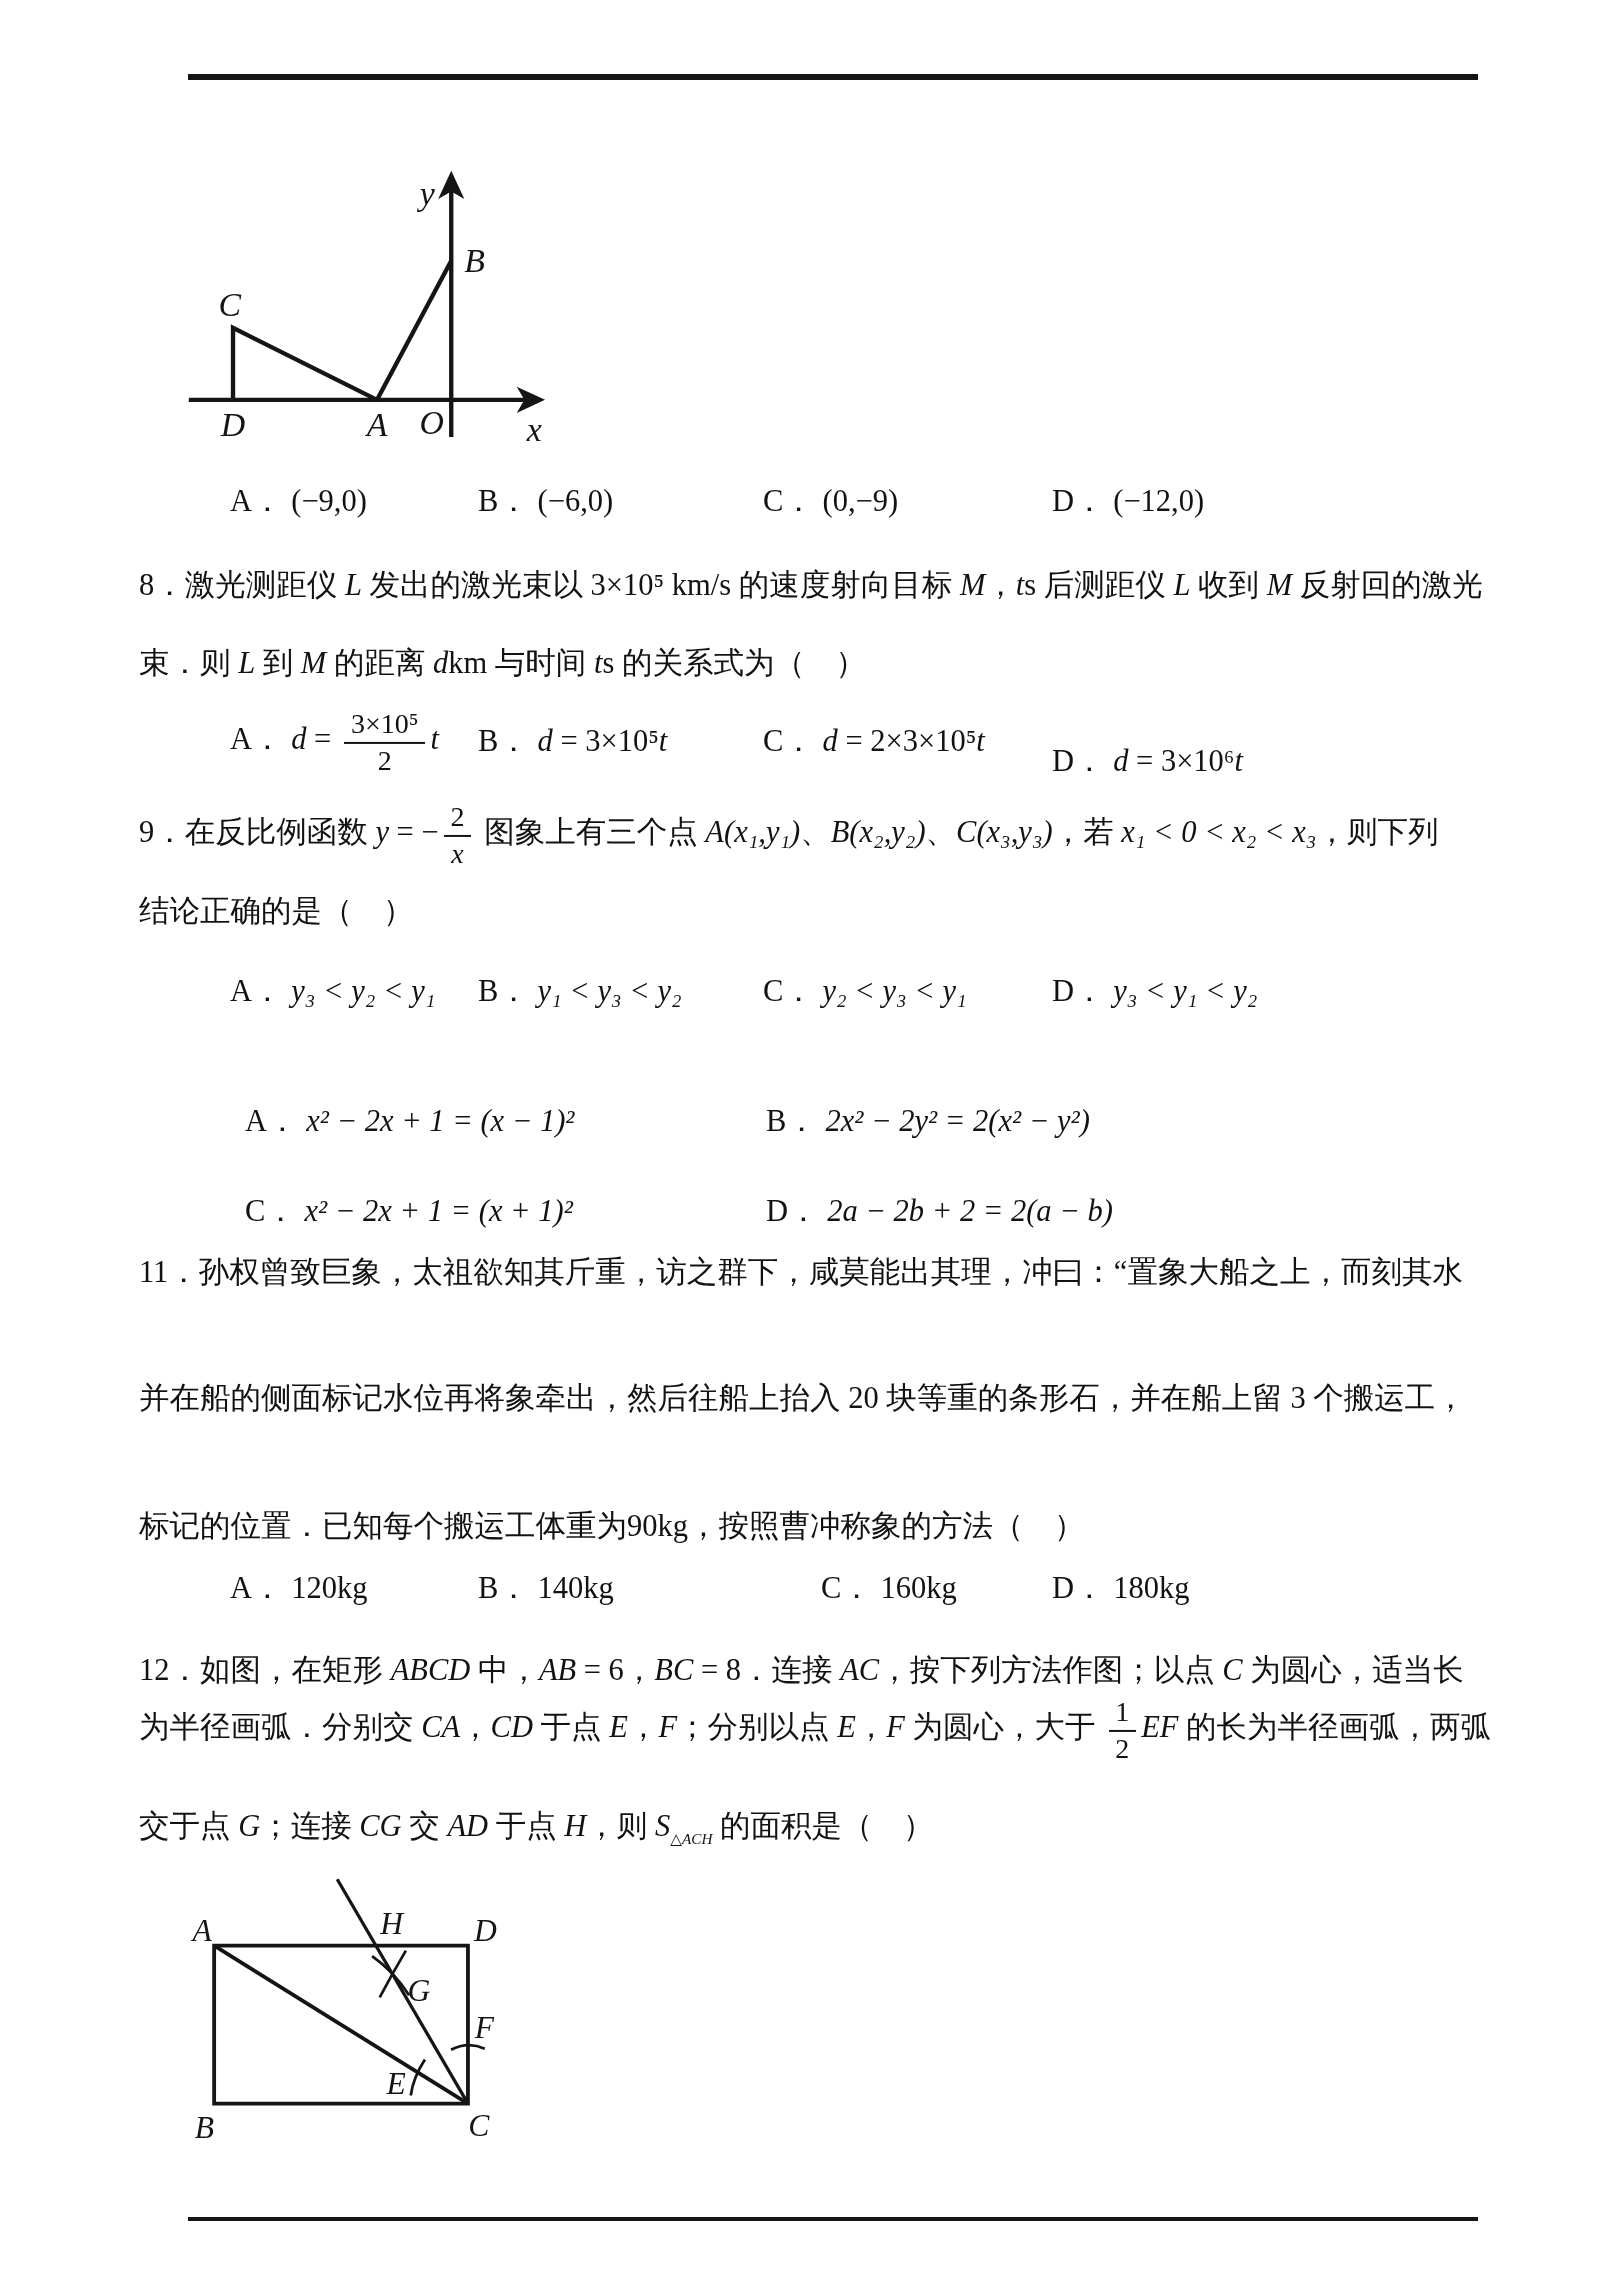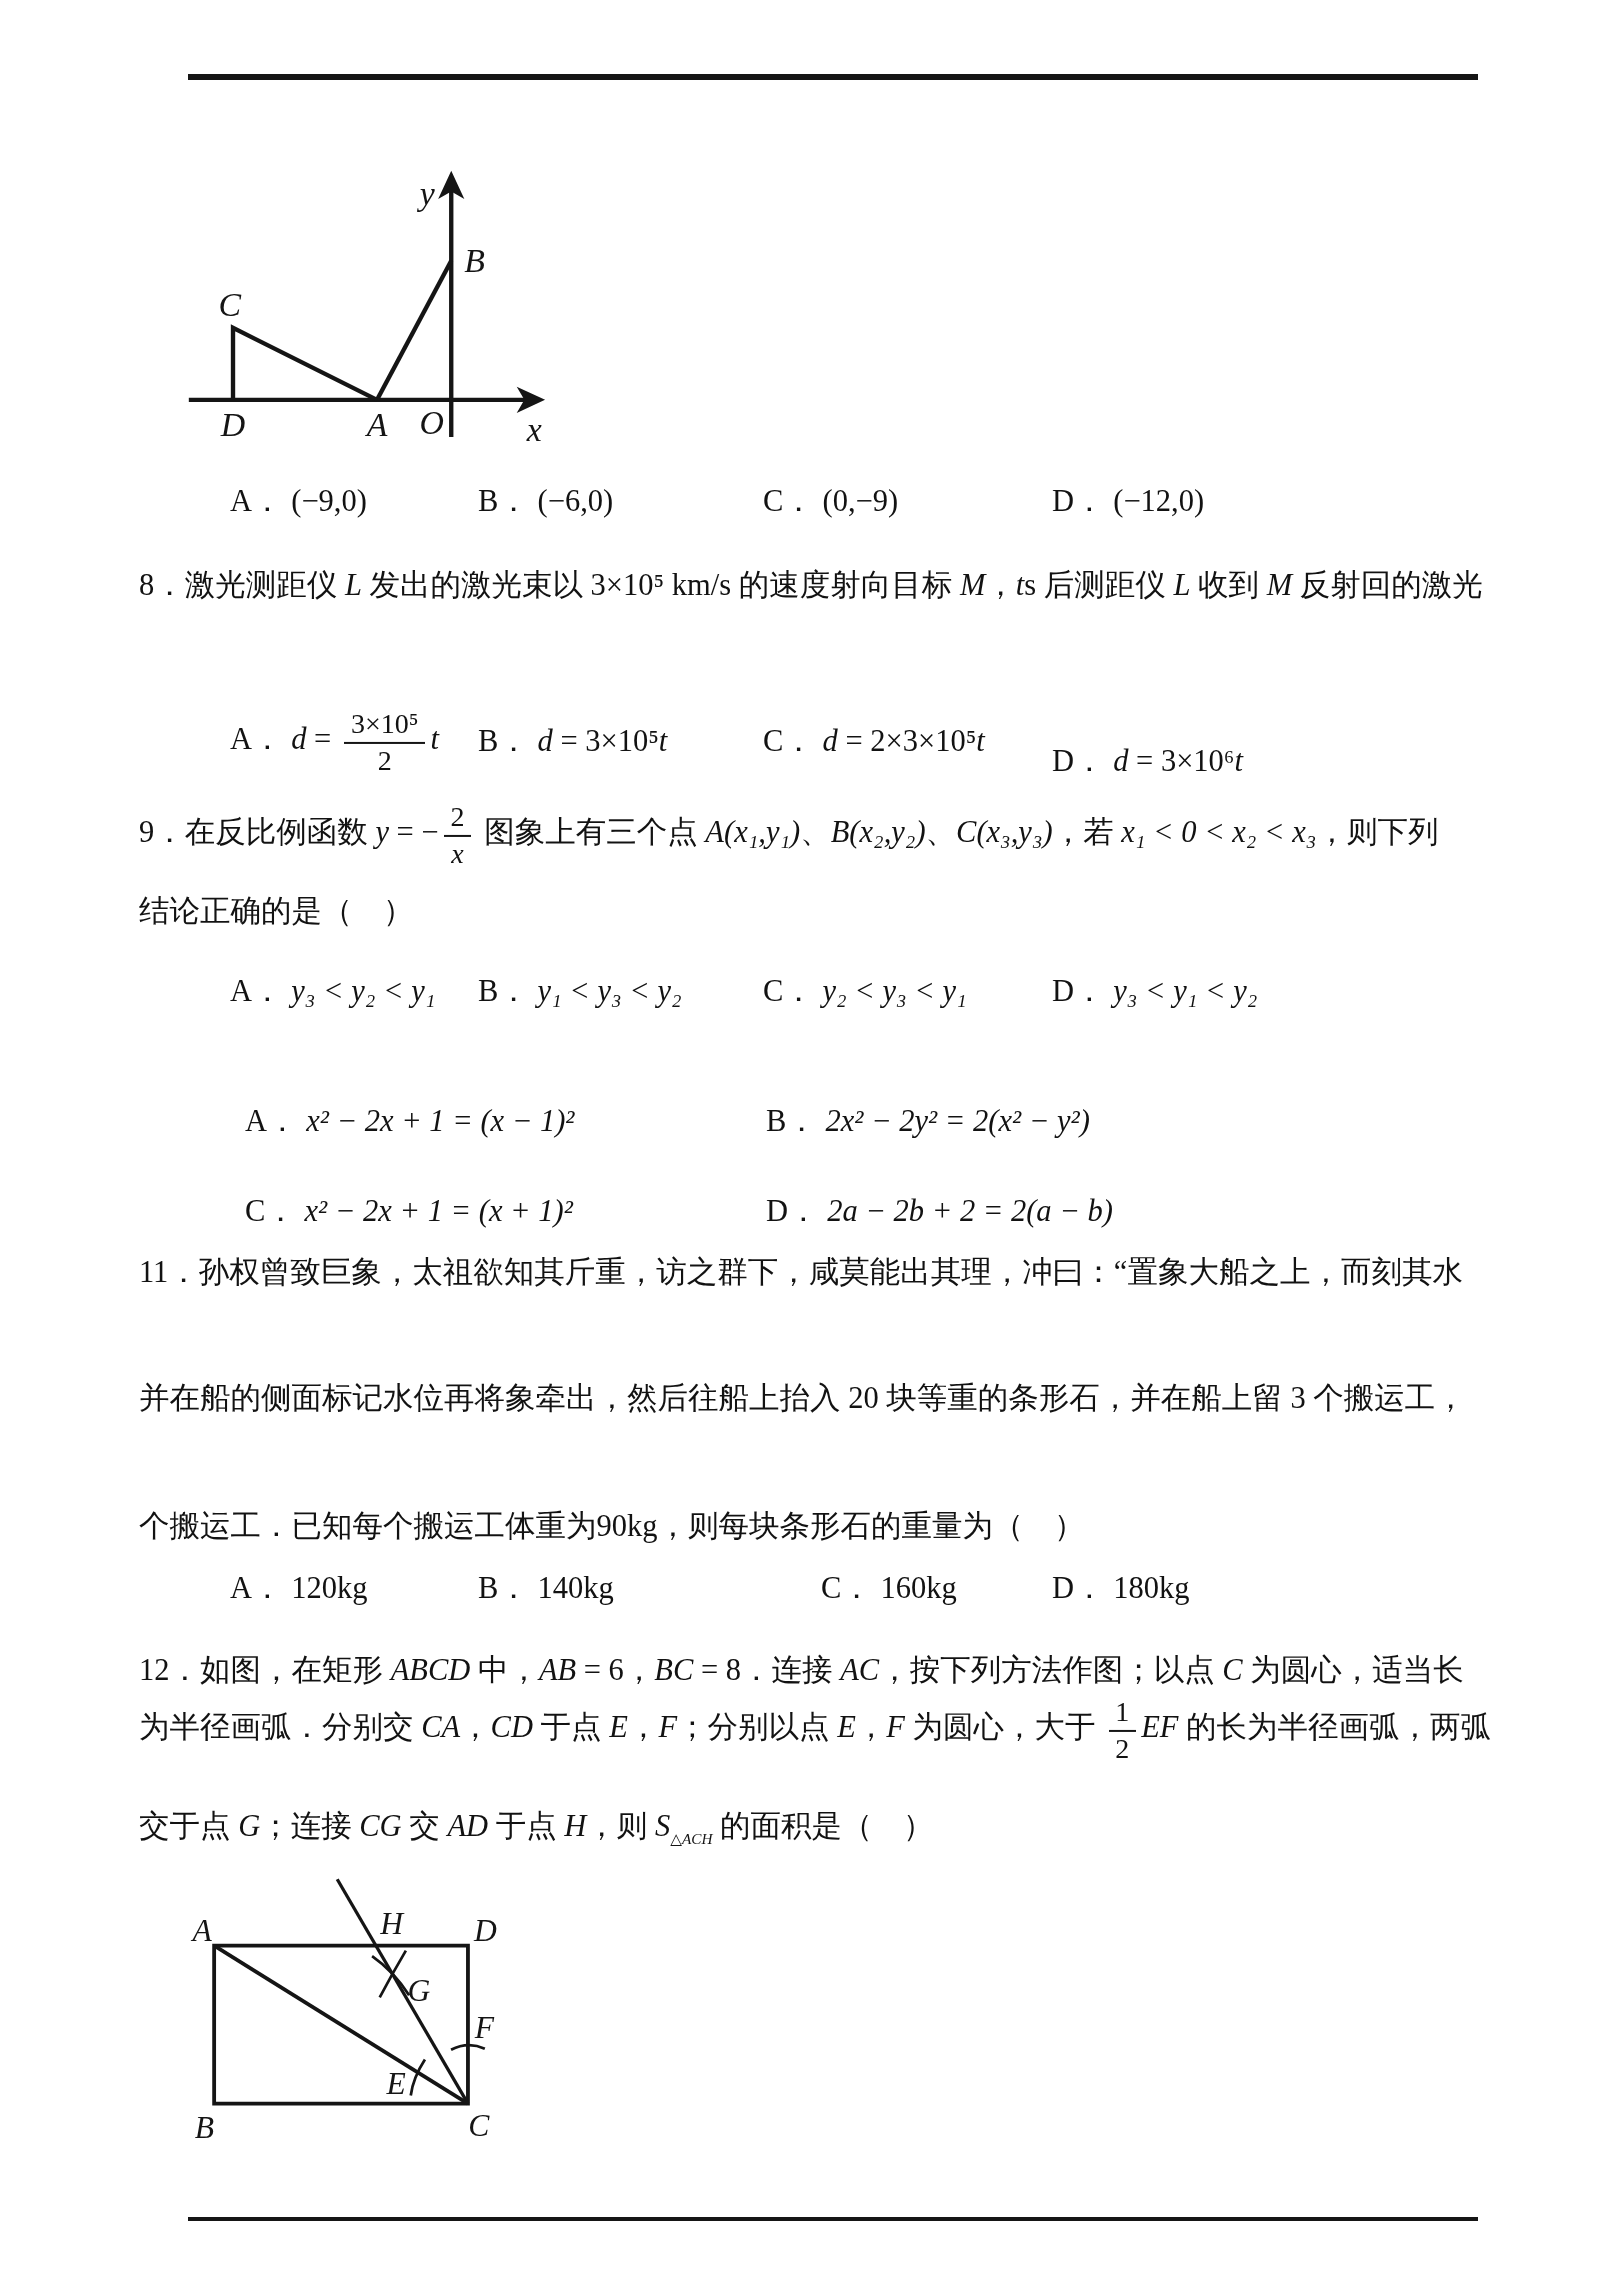--- a/index.html
+++ b/index.html
@@ -74,40 +74,41 @@
     <text class="figlabel" x="452" y="494" text-anchor="middle">O</text>
     <text class="figlabel" x="640" y="508" text-anchor="middle">x</text>
   </svg>
 
   <div class="opt" style="left:230px;top:502px;"><span class="olabel">A．</span><span>(−9,0)</span></div>
   <div class="opt" style="left:478px;top:502px;"><span class="olabel">B．</span><span>(−6,0)</span></div>
   <div class="opt" style="left:763px;top:502px;"><span class="olabel">C．</span><span>(0,−9)</span></div>
   <div class="opt" style="left:1052px;top:502px;"><span class="olabel">D．</span><span>(−12,0)</span></div>
 
   <div class="line" style="left:139px;top:586px;"><span>8．激光测距仪 </span><span class="m">L</span><span> 发出的激光束以 3×10⁵ km/s 的速度射向目标 </span><span class="m">M</span><span>，</span><span class="m">t</span><span>s 后测距仪 </span><span class="m">L</span><span> 收到 </span><span class="m">M</span><span> 反射回的激光</span></div>
+  <div class="line" style="left:139px;top:664px;"><span>束．则 </span><span class="m">L</span><span> 到 </span><span class="m">M</span><span> 的距离 </span><span class="m">d</span><span>km 与时间 </span><span class="m">t</span><span>s 的关系式为（　）</span></div>
   <div class="opt" style="left:230px;top:742px;"><span class="olabel">A．</span><span><span class="m">d</span><span> = </span><span class="frac"><span class="fnum">3×10⁵</span><span class="fden">2</span></span><span class="m">t</span></span></div>
   <div class="opt" style="left:478px;top:742px;"><span class="olabel">B．</span><span><span class="m">d</span><span> = 3×10⁵</span><span class="m">t</span></span></div>
   <div class="opt" style="left:763px;top:742px;"><span class="olabel">C．</span><span><span class="m">d</span><span> = 2×3×10⁵</span><span class="m">t</span></span></div>
   <div class="opt" style="left:1052px;top:742px;margin-top:20px;"><span class="olabel">D．</span><span><span class="m">d</span><span> = 3×10⁶</span><span class="m">t</span></span></div>
 
   <div class="line" style="left:139px;top:835px;"><span>9．在反比例函数 </span><span class="m">y</span><span> = −</span><span class="frac"><span class="fnum">2</span><span class="fden m">x</span></span><span> 图象上有三个点 </span><span class="m">A(x₁,y₁)</span><span>、</span><span class="m">B(x₂,y₂)</span><span>、</span><span class="m">C(x₃,y₃)</span><span>，若 </span><span class="m">x₁ &lt; 0 &lt; x₂ &lt; x₃</span><span>，则下列</span></div>
   <div class="line" style="left:139px;top:912px;">结论正确的是（　）</div>
   <div class="opt" style="left:230px;top:992px;"><span class="olabel">A．</span><span class="m">y₃ &lt; y₂ &lt; y₁</span></div>
   <div class="opt" style="left:478px;top:992px;"><span class="olabel">B．</span><span class="m">y₁ &lt; y₃ &lt; y₂</span></div>
   <div class="opt" style="left:763px;top:992px;"><span class="olabel">C．</span><span class="m">y₂ &lt; y₃ &lt; y₁</span></div>
   <div class="opt" style="left:1052px;top:992px;"><span class="olabel">D．</span><span class="m">y₃ &lt; y₁ &lt; y₂</span></div>
 
   <div class="opt" style="left:245px;top:1122px;"><span class="olabel">A．</span><span class="m">x² − 2x + 1 = (x − 1)²</span></div>
   <div class="opt" style="left:766px;top:1122px;"><span class="olabel">B．</span><span class="m">2x² − 2y² = 2(x² − y²)</span></div>
   <div class="opt" style="left:245px;top:1212px;"><span class="olabel">C．</span><span class="m">x² − 2x + 1 = (x + 1)²</span></div>
   <div class="opt" style="left:766px;top:1212px;"><span class="olabel">D．</span><span class="m">2a − 2b + 2 = 2(a − b)</span></div>
 
   <div class="line" style="left:139px;top:1273px;">11．孙权曾致巨象，太祖欲知其斤重，访之群下，咸莫能出其理，冲曰：“置象大船之上，而刻其水</div>
   <div class="line" style="left:139px;top:1399px;">并在船的侧面标记水位再将象牵出，然后往船上抬入 20 块等重的条形石，并在船上留 3 个搬运工，</div>
-  <div class="line" style="left:139px;top:1527px;">个搬运工．已知每个搬运工体重为90kg，则每块条形石的重量为（　）</div>
+  <div class="line" style="left:139px;top:1527px;">标记的位置．已知每个搬运工体重为90kg，按照曹冲称象的方法（　）</div>
   <div class="opt" style="left:230px;top:1589px;"><span class="olabel">A．</span><span>120kg</span></div>
   <div class="opt" style="left:478px;top:1589px;"><span class="olabel">B．</span><span>140kg</span></div>
   <div class="opt" style="left:793px;top:1589px;margin-left:28px;"><span class="olabel">C．</span><span>160kg</span></div>
   <div class="opt" style="left:1052px;top:1589px;"><span class="olabel">D．</span><span>180kg</span></div>
 
   <div class="line" style="left:139px;top:1659px;margin-top:12px;"><span>12．如图，在矩形 </span><span class="m">ABCD</span><span> 中，</span><span class="m">AB</span><span> = 6，</span><span class="m">BC</span><span> = 8．连接 </span><span class="m">AC</span><span>，按下列方法作图；以点 </span><span class="m">C</span><span> 为圆心，适当长</span></div>
   <div class="line" style="left:139px;top:1730px;"><span>为半径画弧．分别交 </span><span class="m">CA</span><span>，</span><span class="m">CD</span><span> 于点 </span><span class="m">E</span><span>，</span><span class="m">F</span><span>；分别以点 </span><span class="m">E</span><span>，</span><span class="m">F</span><span> 为圆心，大于 </span><span class="frac"><span class="fnum">1</span><span class="fden">2</span></span><span class="m">EF</span><span> 的长为半径画弧，两弧</span></div>
   <div class="line" style="left:139px;top:1828px;"><span>交于点 </span><span class="m">G</span><span>；连接 </span><span class="m">CG</span><span> 交 </span><span class="m">AD</span><span> 于点 </span><span class="m">H</span><span>，则 </span><span class="m">S</span><span class="sub">△ACH</span><span> 的面积是（　）</span></div>
 
   <svg style="left:180px;top:1870px;" width="382" height="305" viewBox="0 0 700 560">

